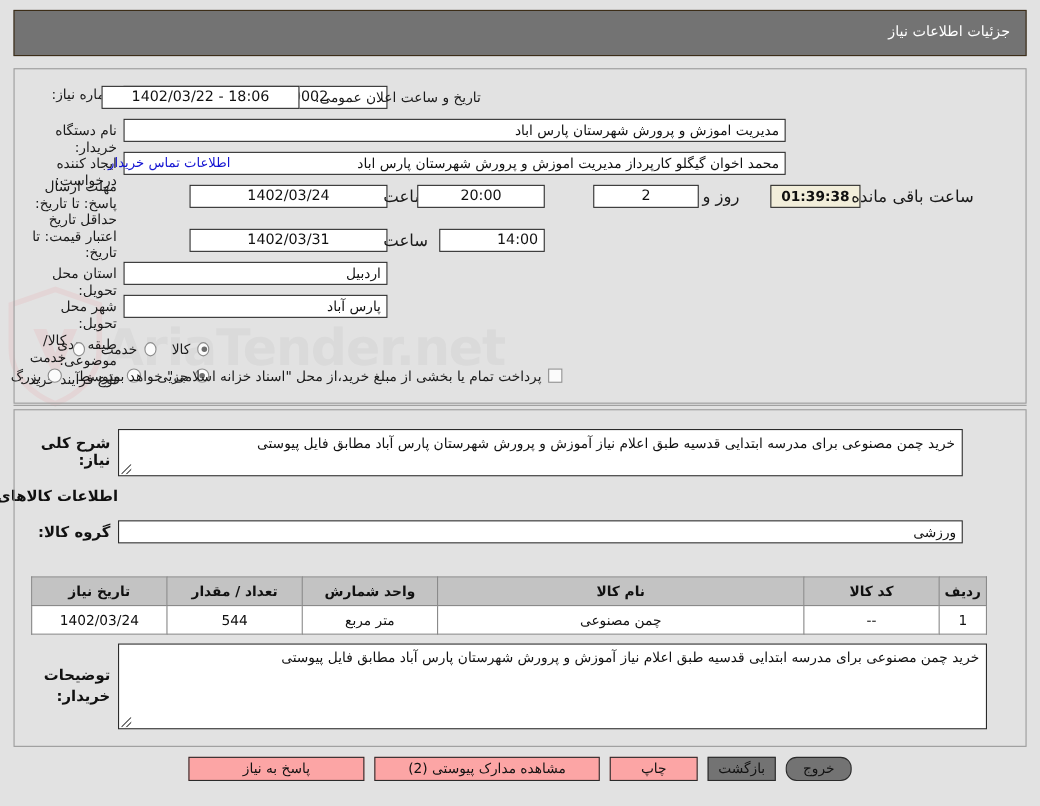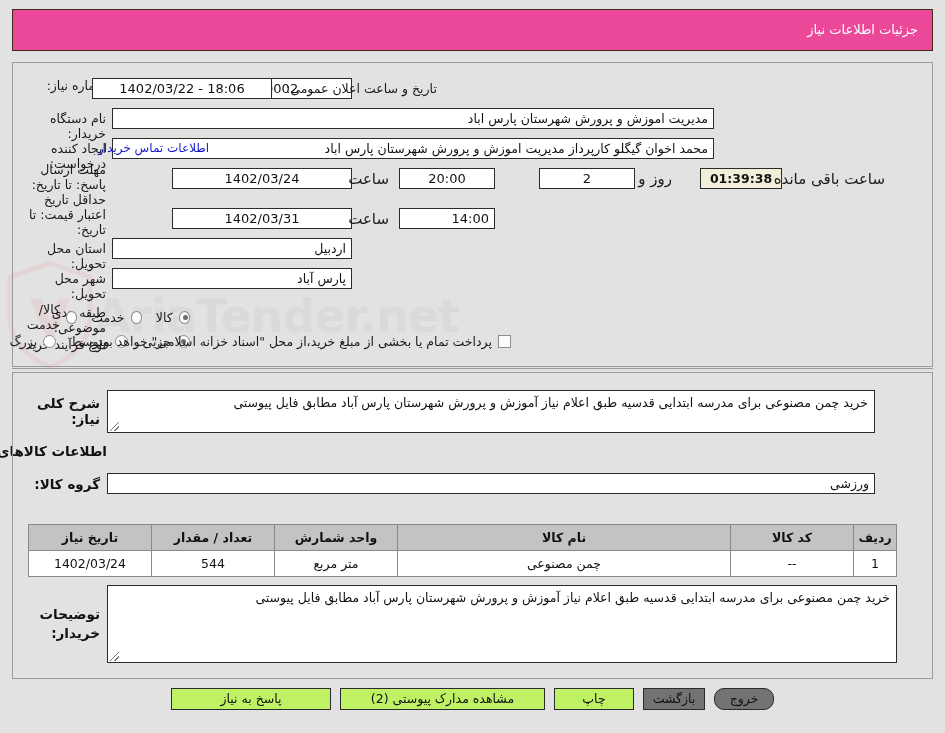--- a/index.html
+++ b/index.html
@@ -47,21 +47,21 @@
     height: 112px;
   }
 
   
   .titlebar {
     position: absolute;
     left: 12px;
     top: 9px;
     width: 921px;
     height: 42px;
-    background: #ec4899;
+    background: #737373;
     border: 1px solid #3c2d18;
     box-sizing: border-box;
     z-index: 3;
   }
   .titlebar .t {
     color: #ffffff;
     font-size: 13px;
     line-height: 40px;
     padding-right: 14px;
     display: block;
@@ -224,21 +224,21 @@
     font-size: 12.5px;
     height: 22px;
     line-height: 20px;
     text-align: center;
     color: #111;
     cursor: pointer;
     box-sizing: border-box;
     padding: 0 8px;
     background: #e8f5e2;
   }
-  .btn.green { background: #bef264; }
+  .btn.green { background: #fca5a5; }
   .btn.pink  { background: #737373; }
   .hr-sep {
     position: absolute;
     left: 12px; top: 368px;
     width: 921px; height: 1px;
     background: #9b9b9b;
     z-index: 3;
   }
 </style>
 </head>
@@ -276,21 +276,21 @@
   <span class="lbl" style="position:absolute;right:839px;top:111px;width:96px;">نام دستگاه خریدار:</span>
   <div class="fld r" style="position:absolute;right:231px;top:108px;width:602px;">مدیریت اموزش و پرورش شهرستان پارس اباد</div>
 
   <span class="lbl" style="position:absolute;right:839px;top:141px;width:96px;">ایجاد کننده درخواست:</span>
   <div class="fld r" style="position:absolute;right:231px;top:138px;width:602px;">محمد اخوان گیگلو کارپرداز مدیریت اموزش و پرورش شهرستان پارس اباد</div>
   <a class="link" style="position:absolute;left:98px;top:141px;">اطلاعات تماس خریدار</a>
 
   <span class="lbl two" style="position:absolute;right:839px;top:162px;width:100px;">مهلت ارسال پاسخ: تا تاریخ:</span>
   <div class="fld num" style="position:absolute;right:593px;top:168px;width:180px;">1402/03/24</div>
   <span class="mini-lbl" style="position:absolute;right:551px;top:170px;">ساعت</span>
-  <div class="fld num" style="position:absolute;right:450px;top:168px;width:96px;">20:00</div>
+  <div class="fld num" style="position:absolute;right:450px;top:168px;width:116px;">20:00</div>
   <div class="fld num" style="position:absolute;right:310px;top:168px;width:96px;">2</div>
   <span class="mini-lbl" style="position:absolute;right:268px;top:170px;">روز و</span>
   <div class="fld cream" style="position:absolute;right:163px;top:168px;width:82px;">01:39:38</div>
   <span class="mini-lbl" style="position:absolute;right:55px;top:170px;">ساعت باقی مانده</span>
 
   <span class="lbl two" style="position:absolute;right:839px;top:192px;width:100px;">حداقل تاریخ اعتبار قیمت: تا تاریخ:</span>
   <div class="fld num" style="position:absolute;right:593px;top:208px;width:180px;">1402/03/31</div>
   <span class="mini-lbl" style="position:absolute;right:551px;top:210px;">ساعت</span>
   <div class="fld num" style="position:absolute;right:450px;top:208px;width:96px;text-align:right;">14:00</div>
 

